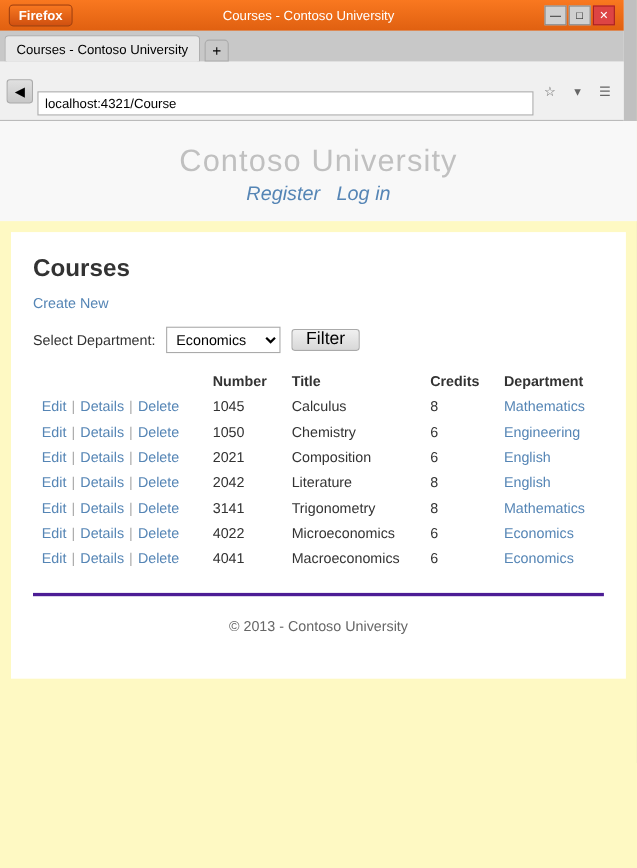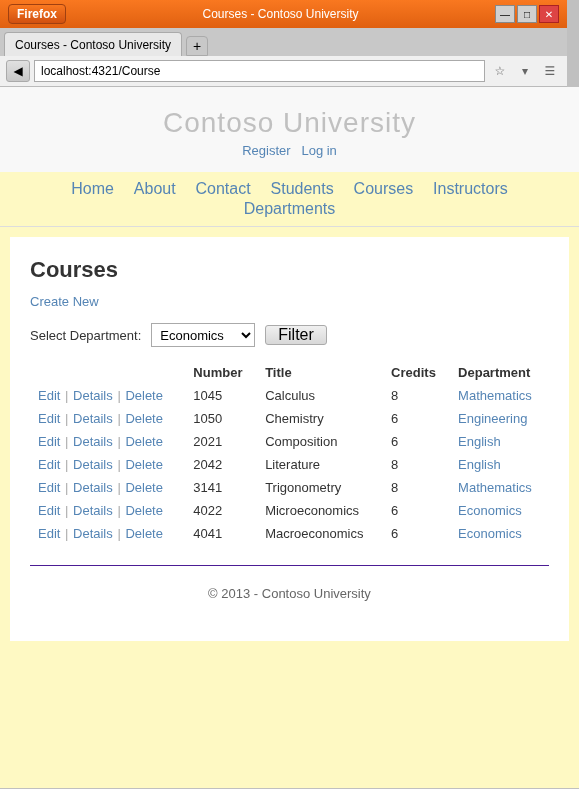--- a/index.html
+++ b/index.html
@@ -127,20 +127,21 @@
       cursor: pointer;
     }
 
     .address-input {
       flex: 1;
       height: 22px;
       border: 1px solid #aaa;
       padding: 0 6px;
       font-size: 12px;
       background: white;
+      margin-top: 23px;
     }
 
     .address-icons {
       display: flex;
       gap: 3px;
     }
 
     .addr-icon {
       width: 22px;
       height: 22px;
@@ -168,22 +169,23 @@
 
     .site-title {
       font-size: 28px;
       color: #c0c0c0;
       font-weight: 300;
       letter-spacing: 1px;
     }
 
     .site-auth {
       color: #666;
-      font-size: 13px;
+      font-size: 18px;
       margin: 4px 0;
+      font-style: italic;
     }
 
     .site-auth a {
       color: #5585b5;
       text-decoration: none;
     }
 
     .site-nav {
       text-align: center;
       padding: 8px 0;
@@ -284,21 +286,21 @@
 
     .courses-table .dept-col {
       color: #5585b5;
     }
 
     .site-footer {
       text-align: center;
       padding: 20px 0;
       color: #666;
       font-size: 13px;
-      border-top: 1px solid #4c1d95;
+      border-top: 3px solid #4c1d95;
       margin-top: 20px;
     }
   </style>
 </head>
 <body>
 
 <div class="browser-chrome">
 
   <div class="title-bar">
     <button class="firefox-btn">Firefox</button>
@@ -331,33 +333,20 @@
 
     <div class="site-header">
       <div class="site-title">Contoso University</div>
       <div class="site-auth">
         <a>Register</a>
         &nbsp;
         <a>Log in</a>
       </div>
     </div>
 
-    <div class="site-nav">
-      <div>
-        <a>Home</a>
-        <a>About</a>
-        <a>Contact</a>
-        <a>Students</a>
-        <a>Courses</a>
-        <a>Instructors</a>
-      </div>
-      <div class="nav-row2">
-        <a>Departments</a>
-      </div>
-    </div>
 
     <div class="main-content">
       <h2 class="page-heading">Courses</h2>
 
       <p>
         <a class="create-new-link">Create New</a>
       </p>
 
       <div class="filter-section">
         <label class="filter-label">Select Department:</label>

